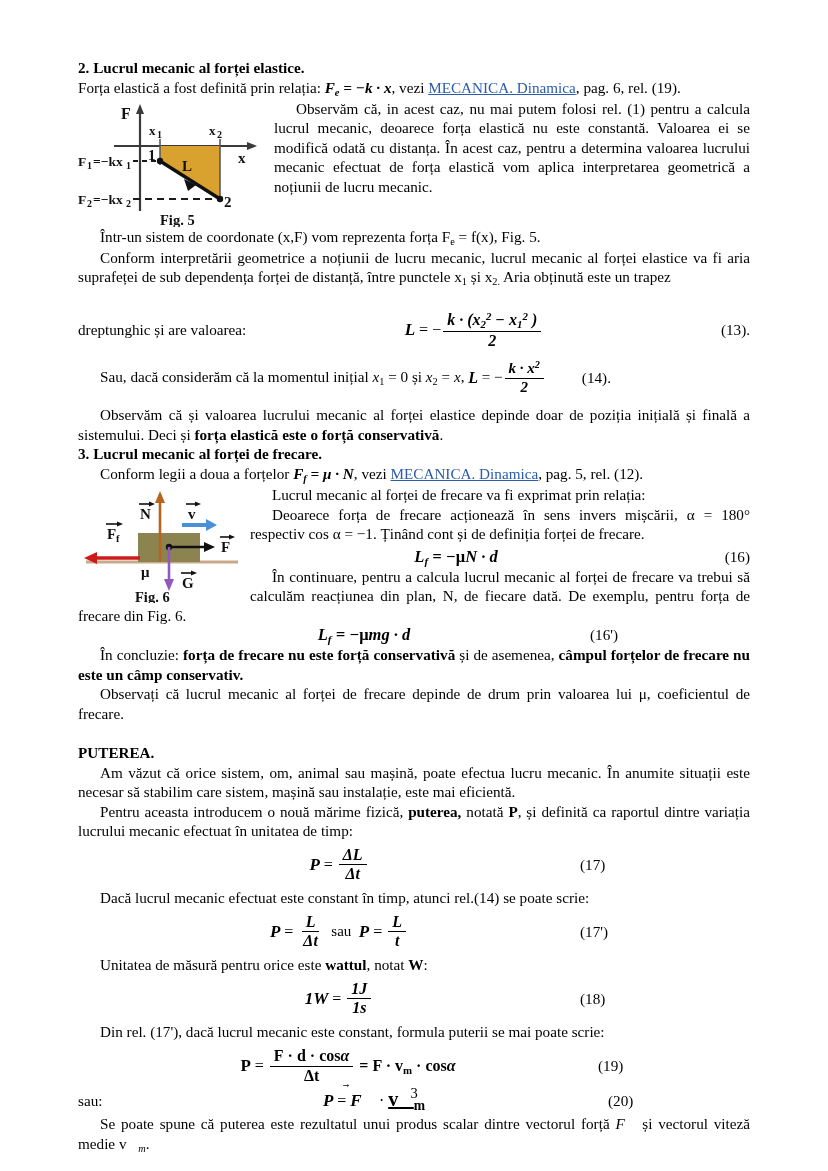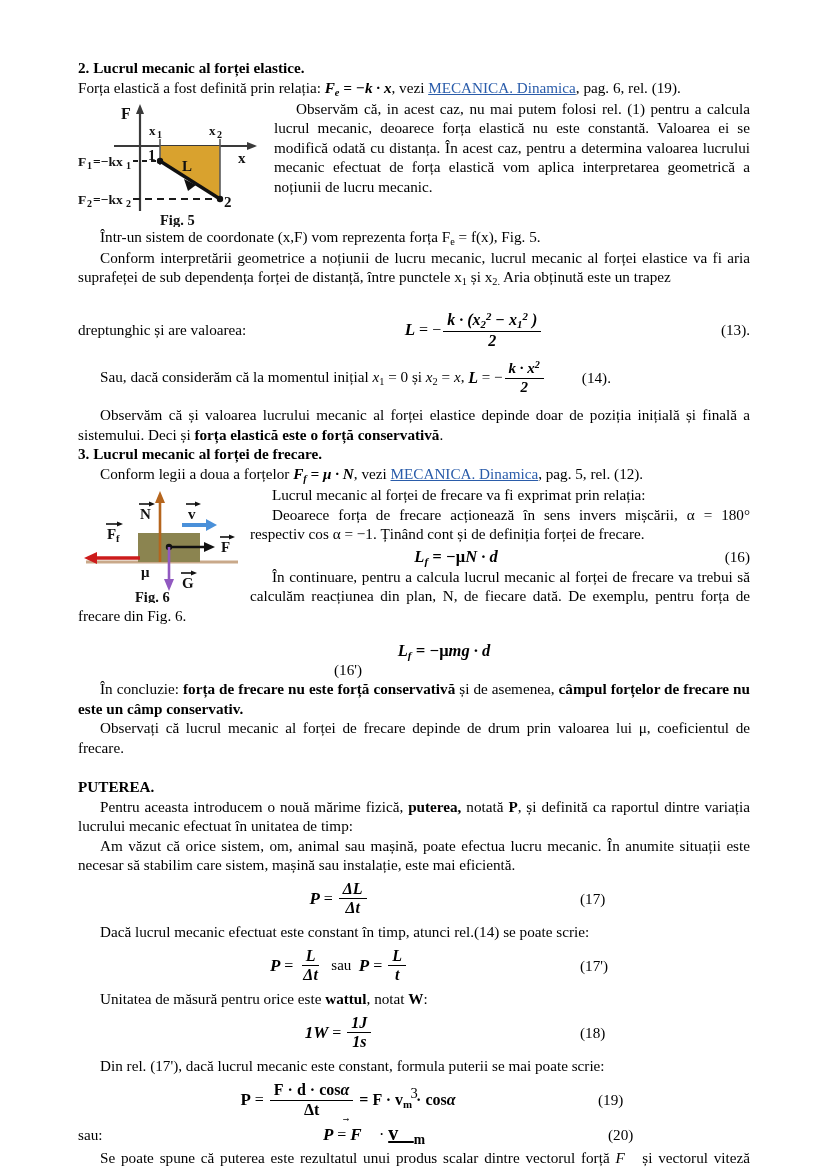--- a/index.html
+++ b/index.html
@@ -267,38 +267,38 @@
         <div class="eq-row" style="margin-top:3px;">
           <span style="flex:1;display:flex;justify-content:center;">
             <span class="bi" style="font-size:16.5px;">L<sub>f</sub> = −<span style="font-style:normal;">μ</span>N · d</span>
           </span>
           <span class="eqnum" style="width:88px;text-align:right;">(16)</span>
         </div>
         <p class="indent">În continuare, pentru a calcula lucrul mecanic al forței de frecare va trebui să calculăm reacțiunea din plan, N, de fiecare dată. De exemplu, pentru forța de frecare din Fig. 6.</p>
       </div>
     </div>
 
-    <div class="eq-row" style="margin-top:16px;flex-direction:column;">
+    <div class="eq-row" style="margin-top:0;">
       <span style="flex:1;display:flex;justify-content:center;padding-left:60px;">
         <span class="bi" style="font-size:16.5px;">L<sub>f</sub> = −<span style="font-style:normal;">μ</span>mg · d</span>
       </span>
       <span class="eqnum" style="width:160px;text-align:left;">(16')</span>
     </div>
 
     <p class="indent"><span>În concluzie: </span><b>forța de frecare nu este forță conservativă</b><span> și de asemenea, </span><b>câmpul forțelor de frecare nu este un câmp conservativ.</b></p>
 
     <p class="indent">Observați că lucrul mecanic al forței de frecare depinde de drum prin valoarea lui μ, coeficientul de frecare.</p>
 
     <div class="gap-lg"></div>
 
     <div class="h-sec">PUTEREA.</div>
 
+    <p class="indent">Am văzut că orice sistem, om, animal sau mașină, poate efectua lucru mecanic. În anumite situații este necesar să stabilim care sistem, mașină sau instalație, este mai eficientă.</p>
+
     <p class="indent"><span>Pentru aceasta introducem o nouă mărime fizică, </span><b>puterea,</b><span> notată </span><b>P</b><span>, și definită ca raportul dintre variația lucrului mecanic efectuat în unitatea de timp:</span></p>
-
-    <p class="indent">Am văzut că orice sistem, om, animal sau mașină, poate efectua lucru mecanic. În anumite situații este necesar să stabilim care sistem, mașină sau instalație, este mai eficientă.</p>
 
     <div class="eq-row" style="margin-top:6px;">
       <span style="flex:1;display:flex;justify-content:center;align-items:center;padding-left:20px;">
         <span class="bi" style="font-size:17px;">P</span>
           <span style="font-size:16px;">&nbsp;=&nbsp;</span>
         <span class="frac" style="font-size:16px;">
           <span class="num bi">ΔL</span>
           <span class="den bi">Δt</span>
         </span>
       </span>

